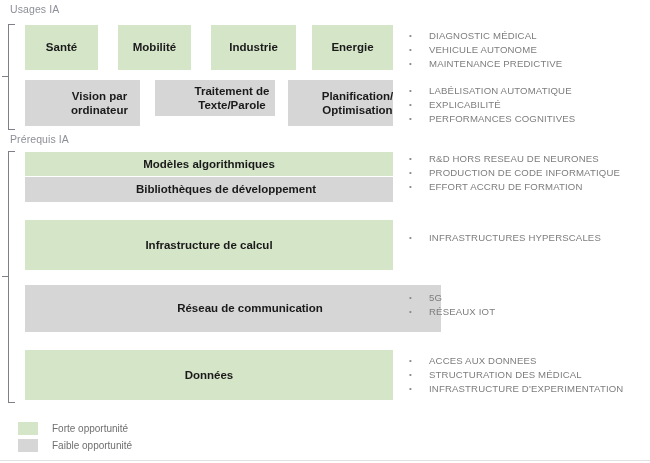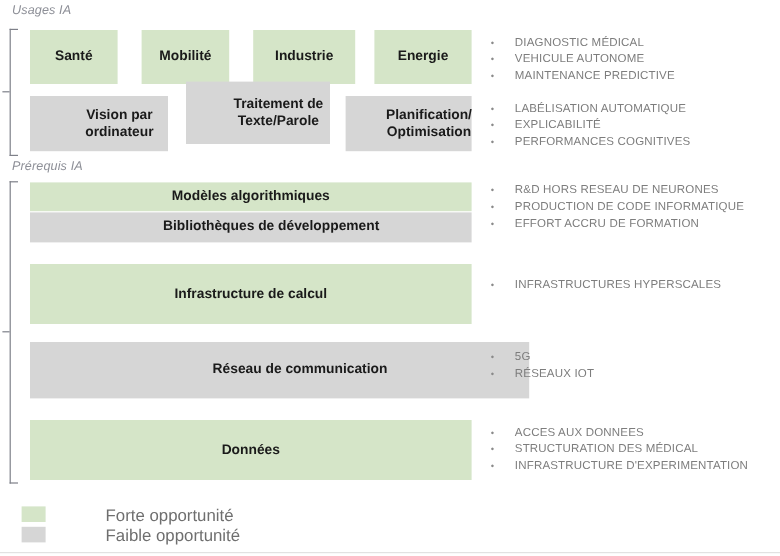--- a/index.html
+++ b/index.html
@@ -22,21 +22,20 @@
     height: 463px;
   }
 
   
   .section-caption {
     position: absolute;
     font-size: 10.5px;
     color: #8d8f97;
     letter-spacing: 0.1px;
     white-space: nowrap;
-    font-style: italic;
   }
   #caption-usages  { left: 10px; top: 3px; }
   #caption-prereq  { left: 10px; top: 133px; }
 
   
   .bracket {
     position: absolute;
     border-left: 1.4px solid #7e8089;
     border-top: 1.4px solid #7e8089;
     border-bottom: 1.4px solid #7e8089;
@@ -73,21 +72,21 @@
   .box.gray  { background: #d6d6d6; padding-left: 38px; }
 
   
   #box-sante     { left: 25px;  top: 25px; width: 73px;  height: 45px; }
   #box-mobilite  { left: 118px; top: 25px; width: 73px;  height: 45px; }
   #box-industrie { left: 211px; top: 25px; width: 85px;  height: 45px; }
   #box-energie   { left: 312px; top: 25px; width: 81px;  height: 45px; }
 
   
   #box-vision    { left: 25px;  top: 80px; width: 115px; height: 46px; }
-  #box-texte     { left: 155px; top: 68px; width: 120px; height: 52px; }
+  #box-texte     { left: 155px; top: 80px; width: 120px; height: 36px; }
   #box-planif    { left: 288px; top: 80px; width: 105px; height: 46px; }
 
   
   #bar-modeles   { left: 25px; top: 152px; width: 368px; height: 24px; }
   #bar-biblio    { left: 25px; top: 177px; width: 368px; height: 25px; }
   #bar-infra     { left: 25px; top: 220px; width: 368px; height: 50px; }
   #bar-reseau    { left: 25px; top: 285px; width: 416px; height: 47px; }
   #bar-donnees   { left: 25px; top: 350px; width: 368px; height: 50px; }
 
   
@@ -134,24 +133,23 @@
   }
   .legend-swatch {
     width: 20px;
     height: 13px;
     margin-right: 14px;
     flex: 0 0 auto;
   }
   .legend-swatch.green { background: #d5e5c8; }
   .legend-swatch.gray  { background: #d6d6d6; }
   .legend-label {
-    font-size: 14px;
+    font-size: 10px;
     color: #6f6f6f;
     white-space: nowrap;
-    margin-left: 36px;
   }
 
   
   #bottom-rule {
     position: absolute;
     left: 0;
     top: 460px;
     width: 650px;
     height: 0;
     border-top: 1px solid #e2e2e2;

